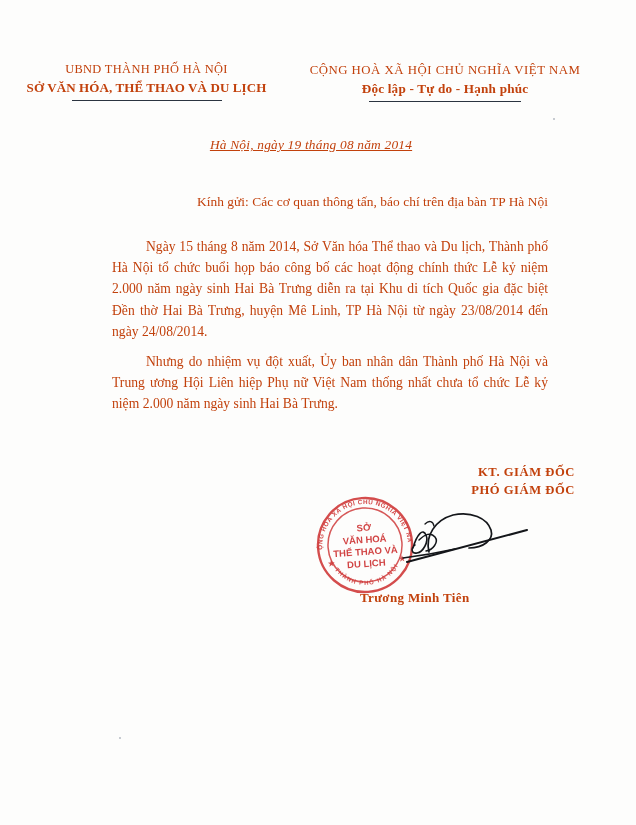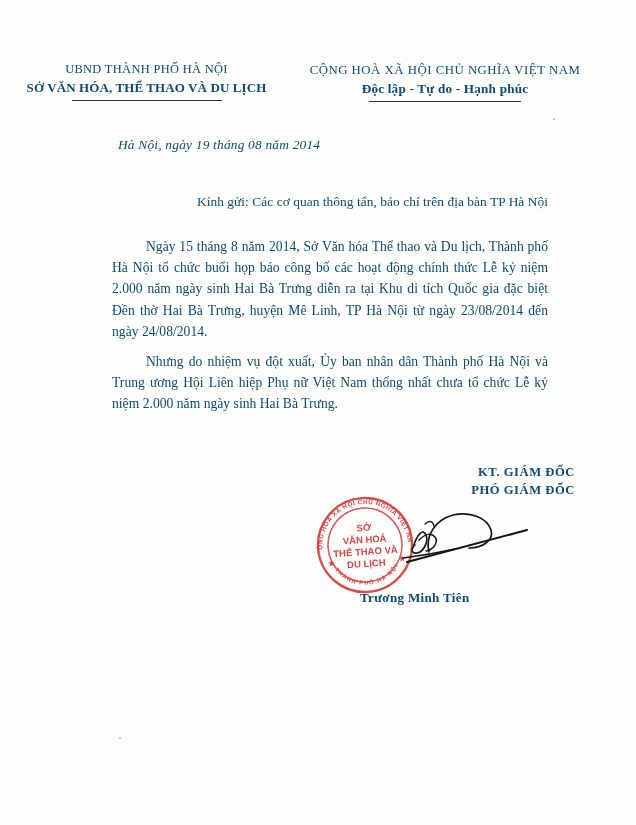--- a/index.html
+++ b/index.html
@@ -7,21 +7,21 @@
     padding: 0;
     background: #ffffff;
   }
   #page {
     position: relative;
     width: 636px;
     height: 825px;
     background: #fdfdfc;
     overflow: hidden;
     font-family: "Liberation Serif", "DejaVu Serif", serif;
-    color: #0c4a6e;
+    color: #c2410c;
   }
 
   
   .header {
     position: absolute;
     top: 62px;
     left: 0;
     width: 636px;
     display: flex;
     align-items: flex-start;
@@ -66,25 +66,27 @@
   }
   .rule-left { width: 150px; }
   .rule-right { width: 152px; }
 
   
   .dateline {
     position: absolute;
     top: 137px;
     left: 0;
     width: 504px;
+    text-align: center;
     padding-left: 118px;
     box-sizing: border-box;
     font-style: italic;
     font-size: 13.4px;
     letter-spacing: 0.2px;
+    text-decoration: underline;
   }
 
   
   .recipient {
     position: absolute;
     top: 194px;
     left: 112px;
     width: 436px;
     text-align: right;
     font-size: 13.4px;

